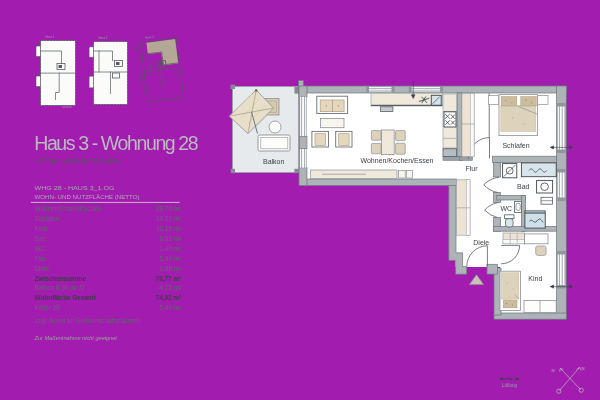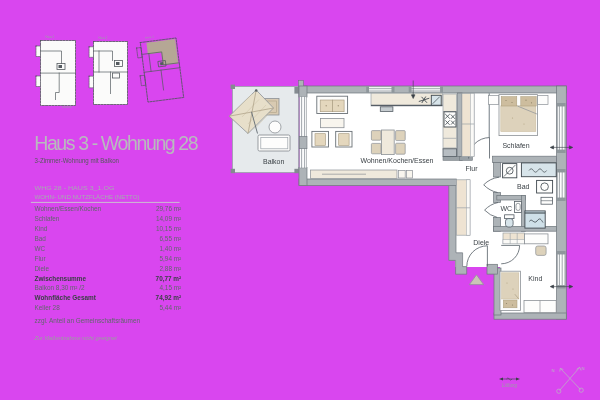--- a/index.html
+++ b/index.html
@@ -1,16 +1,16 @@
 <!DOCTYPE html>
 <html><head>
 <meta charset="utf-8">
 <style>
 html,body{margin:0;padding:0}
-.page{position:relative;width:600px;height:400px;background:#d946ef;font-family:"Liberation Sans",sans-serif;overflow:hidden}
+.page{position:relative;width:600px;height:400px;background:#a21caf;font-family:"Liberation Sans",sans-serif;overflow:hidden}
 svg{position:absolute;left:0;top:0;display:block}
 text{font-family:"Liberation Sans",sans-serif}
 </style>
 </head>
 <body>
 <div class="page">
 <svg width="600" height="400" viewBox="0 0 600 400">
 
 <g>
 <rect x="232.5" y="86.5" width="66" height="86" fill="#e6eaec" stroke="#9aa2a8" stroke-width="0.8"></rect>

